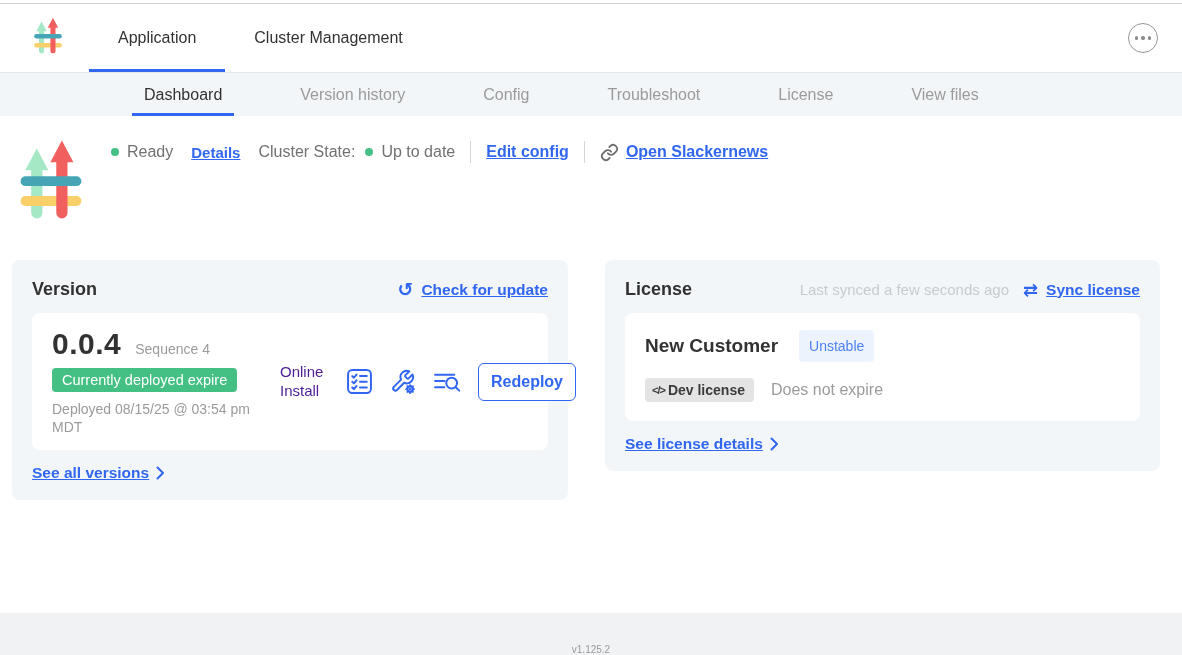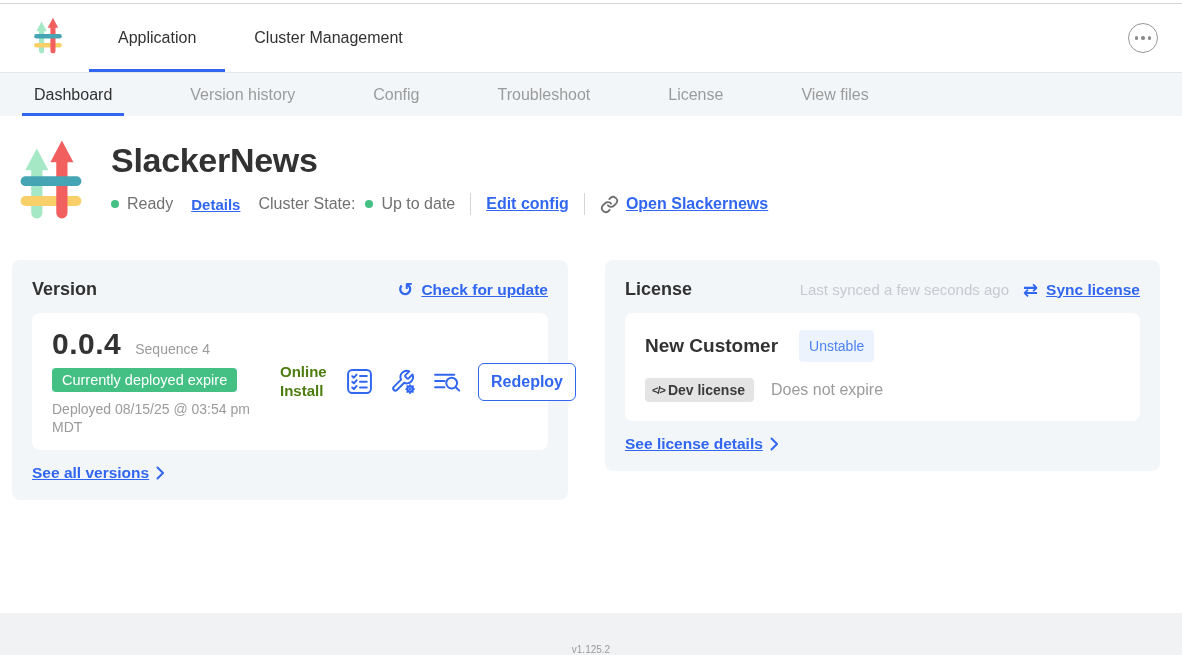--- a/index.html
+++ b/index.html
@@ -18,21 +18,21 @@
   .topnav { height:68px; background:#fff; display:flex; align-items:stretch; padding:0 24px 0 33px; flex-shrink:0; }
   .brand { display:flex; align-items:center; margin-right:26px; cursor:pointer; }
   .brand svg { width:30px; height:38px; }
   .nav-tab { position:relative; display:flex; align-items:center; padding:0 29px; font-size:16px; color:#323232; cursor:pointer; white-space:nowrap; }
   .nav-tab.active::after { content:""; position:absolute; left:0; right:0; bottom:0; height:3px; background:#3066f0; }
   .topnav-right { margin-left:auto; display:flex; align-items:center; }
   .ellipsis-btn { width:30px; height:30px; border:1px solid #979797; border-radius:50%; background:#fff; display:flex; align-items:center; justify-content:center; gap:3px; cursor:pointer; padding:0; }
   .ellipsis-btn i { width:3.5px; height:3.5px; border-radius:50%; background:#8a8a8a; display:block; }
 
   
-  .subnav { height:44px; background:#f3f6f8; border-top:1px solid #e4e8ea; display:flex; align-items:stretch; flex-shrink:0; }
+  .subnav { height:44px; background:#f3f6f8; border-top:1px solid #e4e8ea; display:flex; align-items:stretch; padding-left:110px; flex-shrink:0; }
   .subnav-tab { position:relative; display:flex; align-items:center; padding:0 34px; margin-right:10px; font-size:16px; color:#9b9b9b; cursor:pointer; white-space:nowrap; }
   .subnav-tab.active { color:#323232; }
   .subnav-tab.active::after { content:""; position:absolute; left:22px; right:22px; bottom:0; height:3px; background:#3066f0; }
 
   
   .content { flex:1; background:#fff; padding:23px 22px 0 12px; overflow:hidden; }
   .app-header { display:flex; margin-left:6px; }
   .app-logo svg { width:66px; height:83px; }
   .app-info { margin-left:27px; padding-top:2px; }
   .app-title { font-size:34px; font-weight:700; margin:0 0 13px; color:#323232; letter-spacing:-0.3px; }
@@ -58,21 +58,21 @@
   .link-15 { font-size:15.5px; }
 
   .inner-card { background:#fff; border-radius:8px; margin-top:13px; padding:14px 20px; display:flex; align-items:center; min-height:130px; }
   .vleft { width:228px; flex-shrink:0; }
   .vnum-row { display:flex; align-items:baseline; }
   .vnum { font-size:30px; font-weight:700; color:#323232; letter-spacing:0.5px; }
   .vseq { font-size:14px; color:#9b9b9b; margin-left:14px; }
   .vbadge { display:inline-block; background:#44c085; color:#fff; font-size:14.5px; padding:4px 10px; border-radius:4px; margin-top:7px; }
   .vdeployed { font-size:14px; color:#9b9b9b; margin-top:8px; line-height:1.3; width:222px; }
   .vright { display:flex; align-items:center; margin-left:auto; gap:16px; }
-  .install-type { width:50px; font-size:15px; font-weight:700; color:#4d7c0f; line-height:1.25; }
+  .install-type { width:50px; font-size:15px; font-weight:400; color:#4c1d95; line-height:1.25; }
   .action-icon { display:flex; cursor:pointer; }
   .redeploy-btn { border:1.5px solid #3066f0; background:#fff; color:#3066f0; font-weight:700; font-size:16px; border-radius:6px; padding:9px 12px; cursor:pointer; font-family:inherit; }
   .card-footer-link { margin-top:14px; display:flex; align-items:center; }
   .chev { margin-left:7px; display:flex; }
 
   .linner-card { background:#fff; border-radius:8px; margin-top:13px; padding:17px 20px 19px; }
   .lrow1 { display:flex; align-items:center;gap:8px; }
   .lname { font-size:19px; font-weight:700; color:#323232; }
   .lchannel { margin-left:13px; background:#edf3fd; color:#4d82f3; font-size:14px; padding:8px 10px; border-radius:4px; }
   .lrow2 { margin-top:16px; display:flex; align-items:center; }
@@ -146,21 +146,20 @@
         <svg viewBox="0 0 100 125" xmlns="http://www.w3.org/2000/svg">
           <rect x="20" y="38" width="17" height="82" rx="8.5" fill="#a5e8c5"></rect>
           <polygon points="11,47 28.5,14 46,47" fill="#a5e8c5"></polygon>
           <rect x="4" y="86" width="92" height="15" rx="7.5" fill="#f8cf68"></rect>
           <rect x="58" y="26" width="17" height="94" rx="8.5" fill="#f15f5f"></rect>
           <polygon points="49,35 66.5,2 84,35" fill="#f15f5f"></polygon>
           <rect x="4" y="56" width="92" height="15" rx="7.5" fill="#45a5b4"></rect>
         </svg>
       </div>
       <div class="app-info">
-        <h1 class="app-title">SlackerNews</h1>
         <div class="status-row">
           <span class="dot"></span>
           <span>Ready</span>
           <span class="sp18"></span>
           <span class="blue-link" style="font-size:15px;">Details</span>
           <span class="sp18"></span>
           <span>Cluster State:</span>
           <span class="sp10"></span>
           <span class="dot"></span>
           <span>Up to date</span>

